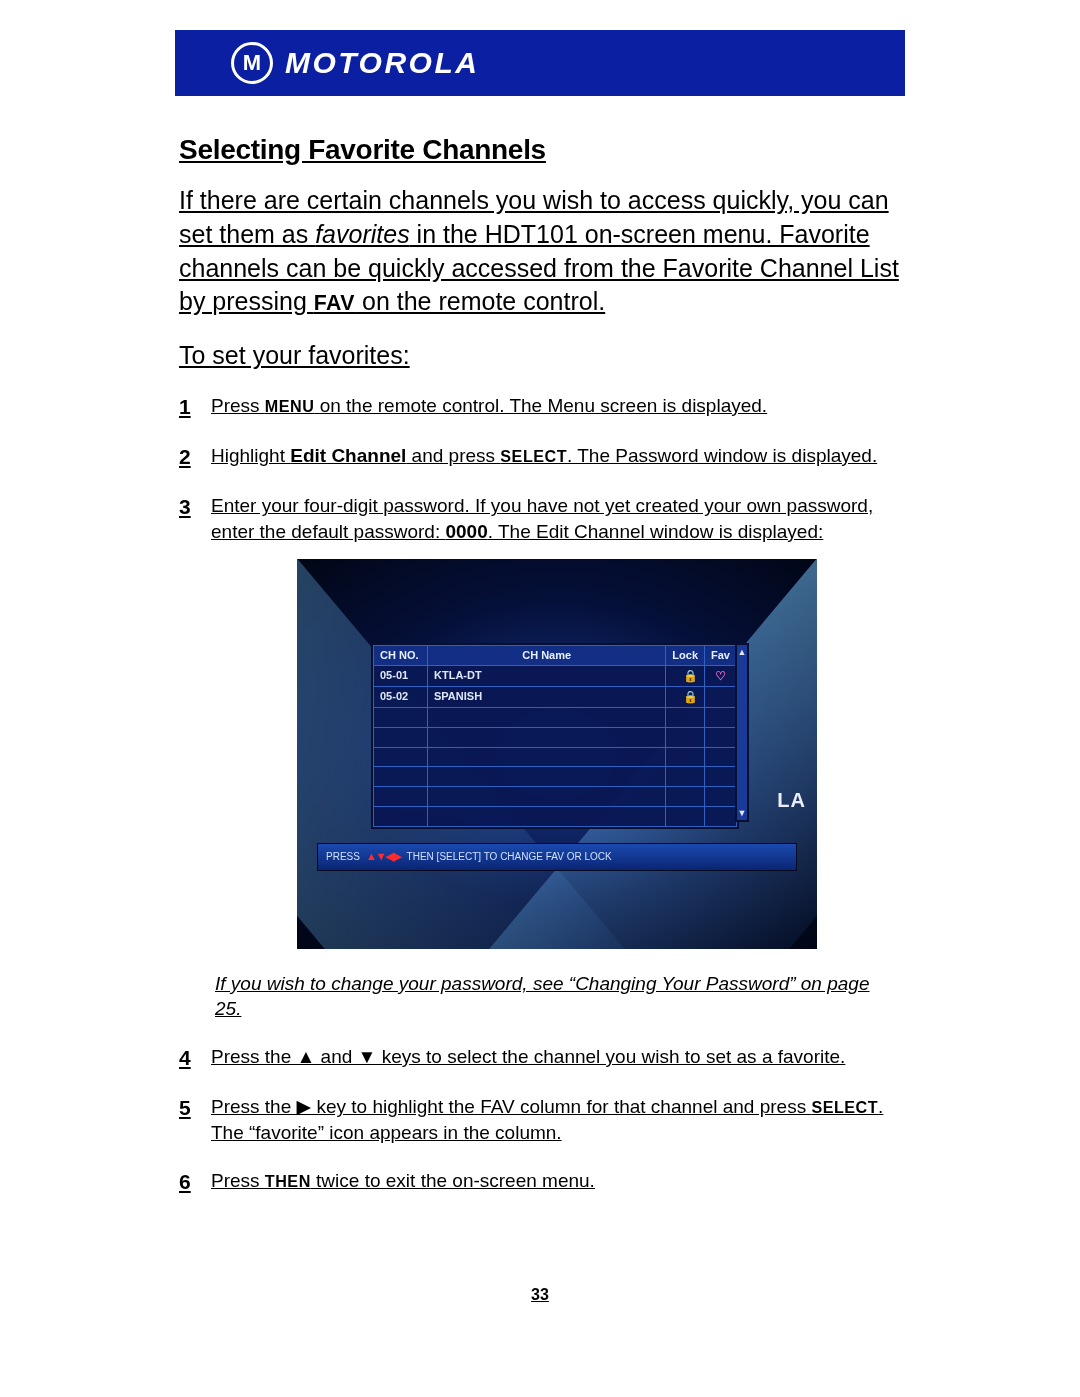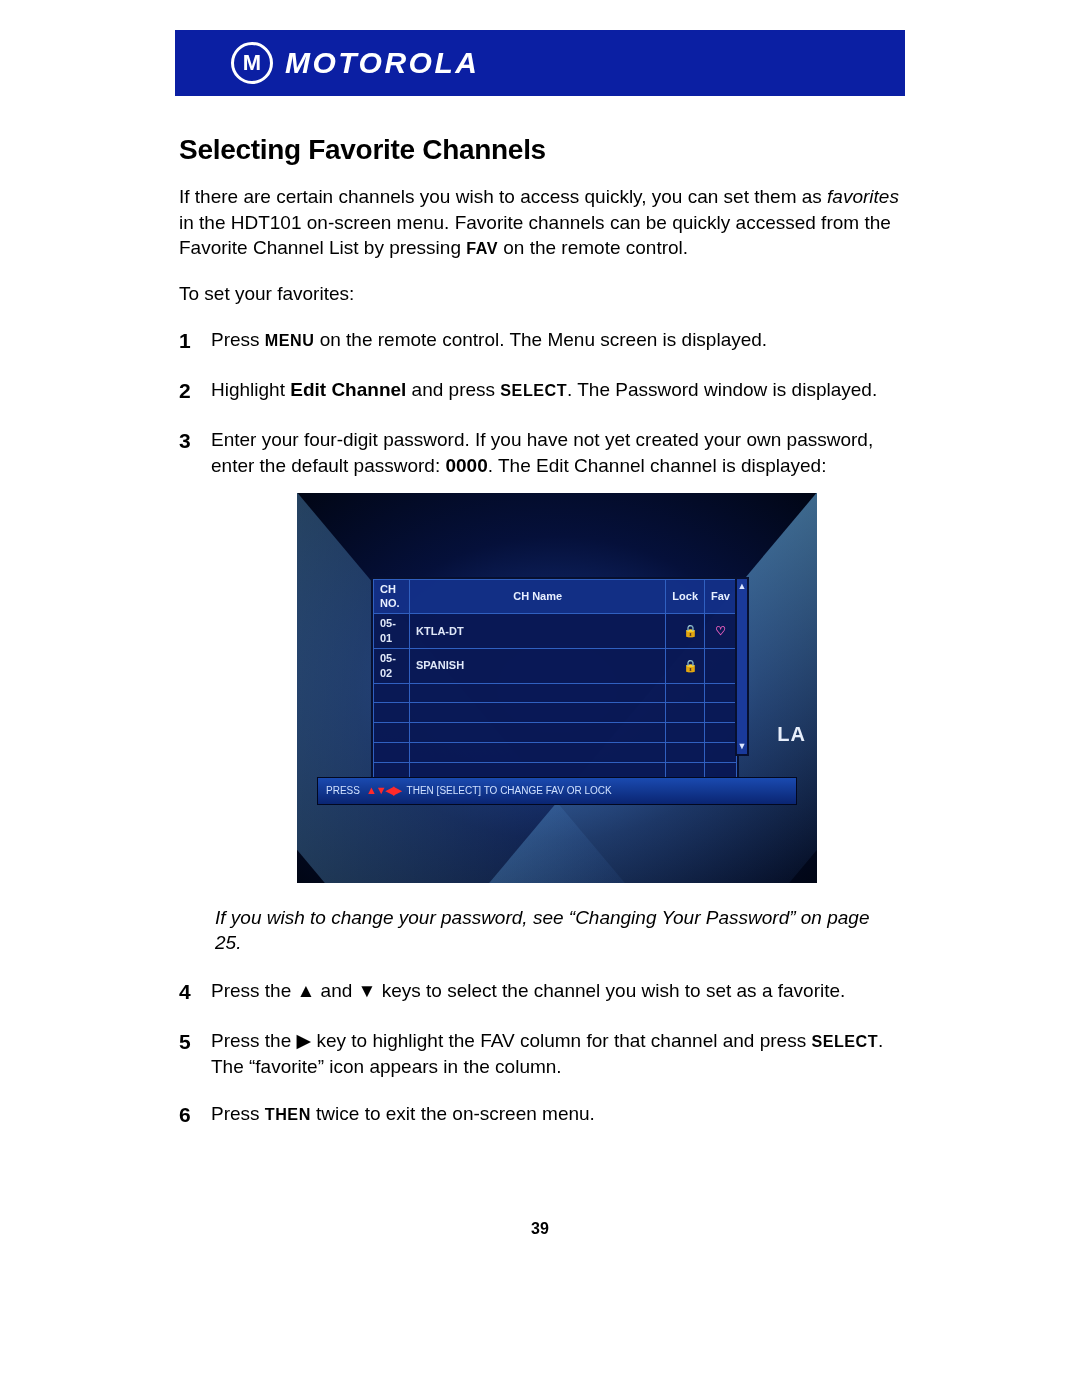--- a/index.html
+++ b/index.html
@@ -48,31 +48,32 @@
     color: #fff;
     font-weight: 700;
     letter-spacing: 2.5px;
     font-size: 30px;
     font-family: Arial, sans-serif;
     font-style: italic;
   }
   
   .content {
     padding: 38px 4px 0 4px;
+    text-decoration: underline;
   }
   h1.section {
     font-size: 28px;
     font-weight: 700;
     font-family: Arial, sans-serif;
     margin: 0 0 18px 0;
     letter-spacing: -0.3px;
   }
   p {
     margin: 0 0 20px 0;
-    font-size: 19px;
+    font-size: 25px;
     line-height: 1.35;
   }
   .key {
     font-variant: small-caps;
     font-weight: 700;
     font-size: 0.85em;
     letter-spacing: 0.5px;
   }
   ol.steps {
     list-style: none;
@@ -174,21 +175,21 @@
     color: #e8f0ff;
     text-align: left;
     font-size: 11px;
   }
   .ch-table th.center { text-align: center; }
   .ch-table td {
     background: rgba(10,25,90,0.75);
     font-weight: 700;
     font-size: 11px;
   }
-  .ch-table .c-no { width: 36px; }
+  .ch-table .c-no { width: 54px; }
   .ch-table .c-name { }
   .ch-table .c-lock { width: 34px; text-align:right; }
   .ch-table .c-fav { width: 30px; text-align:center; }
   .ch-table .lock-ico { color: #f7b500; font-size: 12px; }
   .ch-table .fav-ico { color: #f060c0; font-size: 12px; }
   .scroll-col {
     position: absolute;
     top: 84px;
     left: calc(74px + 364px);
     width: 14px;
@@ -268,21 +269,21 @@
           <span>Press </span><span class="key">MENU</span><span> on the remote control. The Menu screen is displayed.</span>
         </div>
       </li>
       <li>
         <div class="body">
           <span>Highlight </span><strong>Edit Channel</strong><span> and press </span><span class="key">SELECT</span><span>. The Password window is displayed.</span>
         </div>
       </li>
       <li>
         <div class="body">
-          <span>Enter your four-digit password. If you have not yet created your own password, enter the default password: </span><strong>0000</strong><span>. The Edit Channel channel is displayed:</span>
+          <span>Enter your four-digit password. If you have not yet created your own password, enter the default password: </span><strong>0000</strong><span>. The Edit Channel window is displayed:</span>
 
           <div class="tv-wrap">
             <div class="tv">
               <div class="tv-inner">
                 <div class="la-text">LA</div>
                 <div class="ch-table">
                   <table>
                     <thead>
                       <tr>
                         <th class="c-no">CH NO.</th>
@@ -372,16 +373,16 @@
           <span>Press the ▶ key to highlight the FAV column for that channel and press </span><span class="key">SELECT</span><span>. The “favorite” icon appears in the column.</span>
         </div>
       </li>
       <li>
         <div class="body">
           <span>Press </span><span class="key">THEN</span><span> twice to exit the on-screen menu.</span>
         </div>
       </li>
     </ol>
 
-    <div class="pagenum">39</div>
+    <div class="pagenum">33</div>
 
   </div>
 </div>
 
 </body></html>

